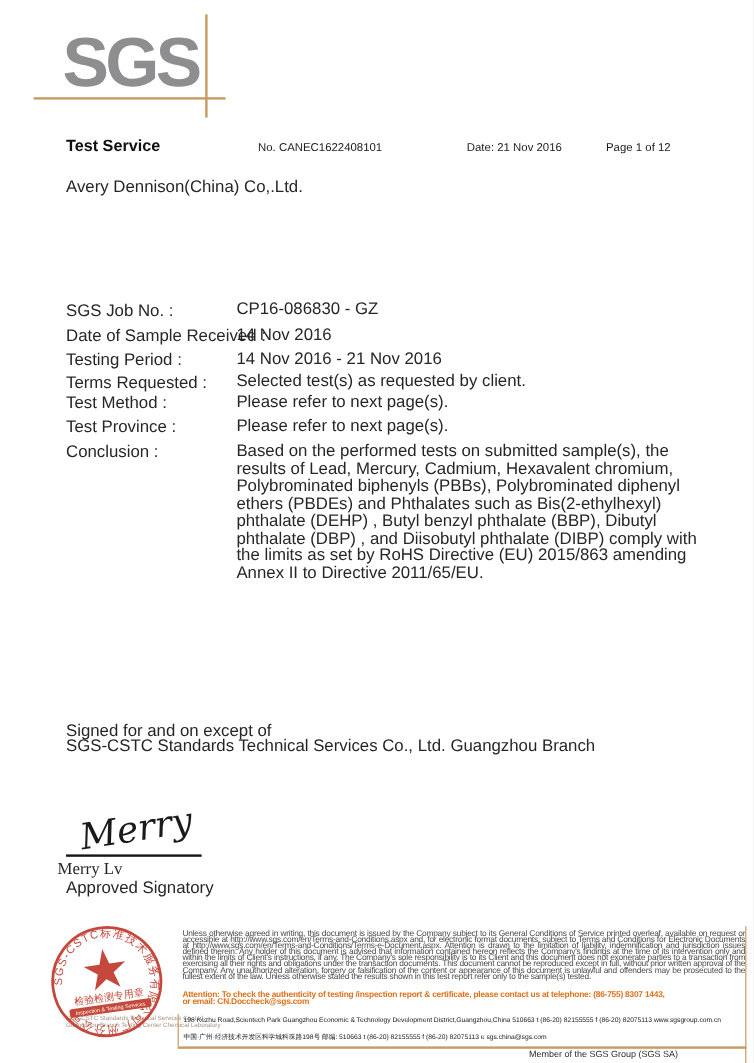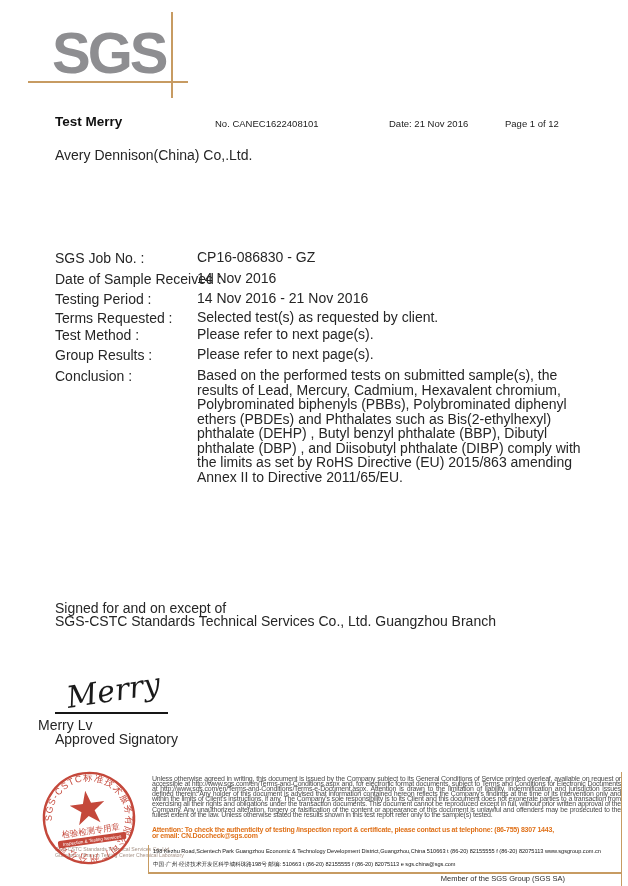--- a/index.html
+++ b/index.html
@@ -30,21 +30,21 @@
 
   .frow { left:55px; width:525px; }
   .frow .lbl { position:absolute; left:0; top:0; }
   .frow .val { position:absolute; left:142px; top:0; width:398px; line-height:14.5px; }
 
   
   .sig-for  { left:55px; top:600px; }
   .sig-co   { left:55px; top:613px; }
   .sig-svg  { left:48px; top:660px; }
   .sig-line { left:55px; top:712px; width:113px; height:2px; background:#161616; }
-  .sig-name { left:38px; top:717px; }
+  .sig-name { left:48px; top:717px;font-family:Liberation Serif, serif; }
   .sig-title{ left:55px; top:731px; }
 
   
   .stamp-co { left:55px; top:846px; font-size:5.2px; line-height:6.2px; color:#a59286; }
   .stamp-svg { left:40px; top:769px; transform:rotate(-8deg); opacity:.92; }
 
   
   .terms { left:152px; top:776px; width:469px; font-size:7px; line-height:5.1px;
     color:#4c4c4c; text-align:justify; letter-spacing:-0.2px; }
   .attention { left:152px; top:827px; width:469px; font-size:7px; font-weight:700;
@@ -58,21 +58,21 @@
 </style>
 </head>
 <body>
 
 <div class="page">
 
   <div class="abs logo-text">SGS</div>
   <div class="abs logo-underline"></div>
   <div class="abs logo-vline"></div>
 
-  <div class="abs doc-title">Test Merry</div>
+  <div class="abs doc-title">Test Service</div>
   <div class="abs hdr-item hdr-no">No. CANEC1622408101</div>
   <div class="abs hdr-item hdr-date">Date: 21 Nov 2016</div>
   <div class="abs hdr-item hdr-page">Page 1 of 12</div>
 
   <div class="abs body-txt client-name">Avery Dennison(China) Co,.Ltd.</div>
 
 
   <div class="abs body-txt frow" style="top:250px">
     <span class="lbl">SGS Job No. :</span>
     <span class="val">CP16-086830 - GZ</span>
@@ -87,21 +87,21 @@
   </div>
   <div class="abs body-txt frow" style="top:310px">
     <span class="lbl">Terms Requested :</span>
     <span class="val">Selected test(s) as requested by client.</span>
   </div>
   <div class="abs body-txt frow" style="top:327px">
     <span class="lbl">Test Method :</span>
     <span class="val">Please refer to next page(s).</span>
   </div>
   <div class="abs body-txt frow" style="top:347px">
-    <span class="lbl">Group Results :</span>
+    <span class="lbl">Test Province :</span>
     <span class="val">Please refer to next page(s).</span>
   </div>
   <div class="abs body-txt frow" style="top:368px">
     <span class="lbl">Conclusion :</span>
     <span class="val">Based on the performed tests on submitted sample(s), the results of Lead, Mercury, Cadmium, Hexavalent chromium, Polybrominated biphenyls (PBBs), Polybrominated diphenyl ethers (PBDEs) and Phthalates such as Bis(2-ethylhexyl) phthalate (DEHP) , Butyl benzyl phthalate (BBP), Dibutyl phthalate (DBP) , and Diisobutyl phthalate (DIBP) comply with the limits as set by RoHS Directive (EU) 2015/863 amending Annex II to Directive 2011/65/EU.</span>
   </div>
 
   <div class="abs body-txt sig-for">Signed for and on except of</div>
   <div class="abs body-txt sig-co">SGS-CSTC Standards Technical Services Co., Ltd. Guangzhou Branch</div>
 

